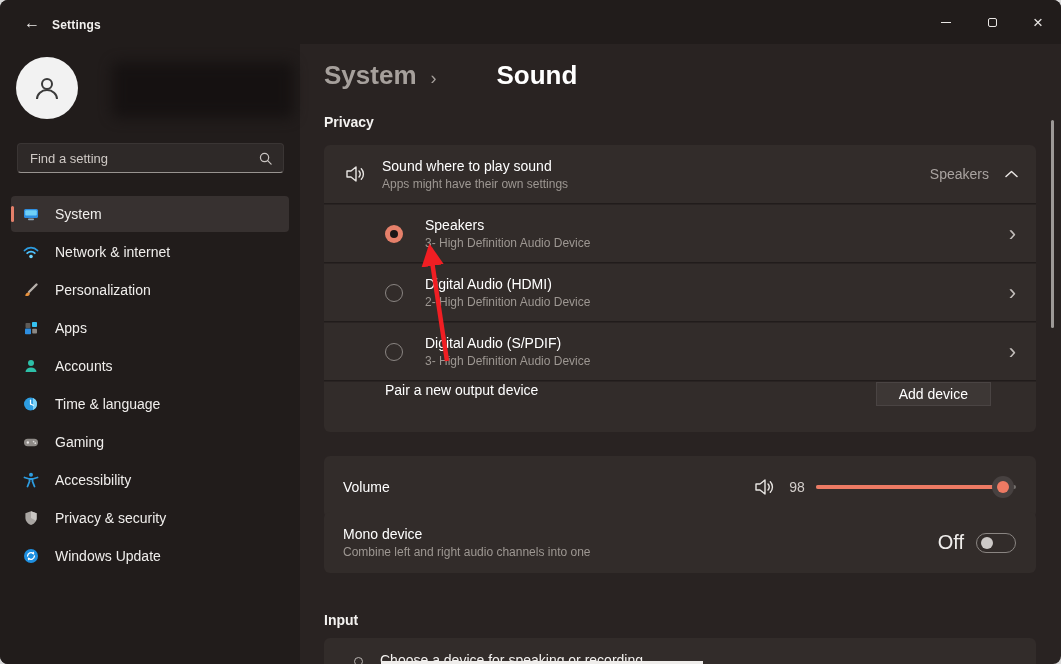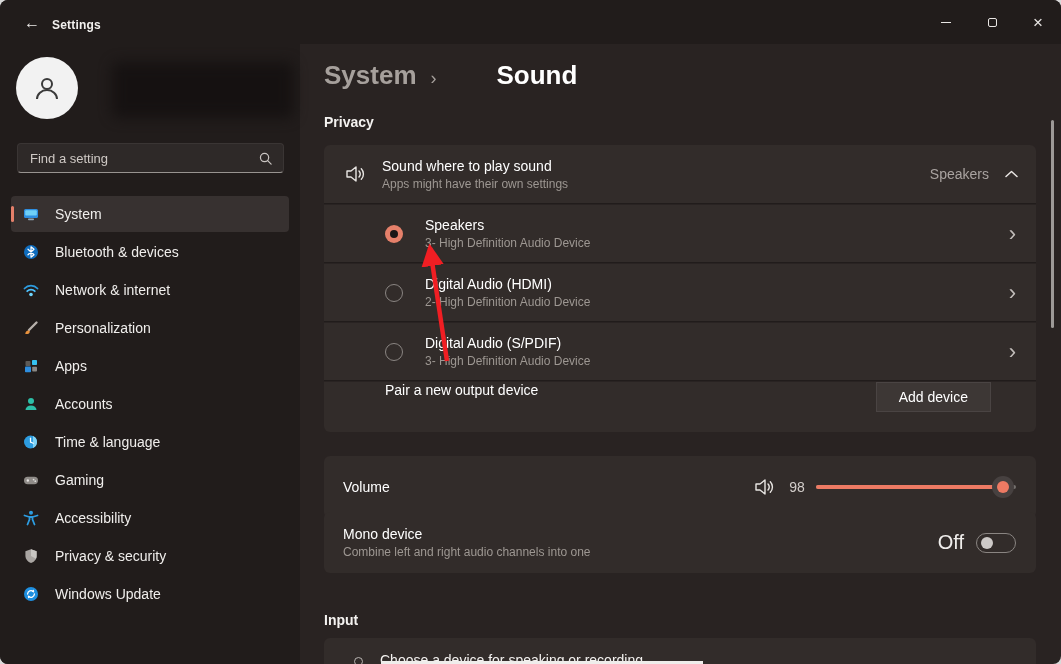--- a/index.html
+++ b/index.html
@@ -50,21 +50,21 @@
   .spring { flex:1; }
   .head-value { font-size:14px; color:#a9a3a0; margin-right:16px; }
   .dev-row { height:58px; display:flex; align-items:center; padding:0 14px 0 61px; }
   .radio { width:18px; height:18px; border-radius:50%; flex:0 0 18px; }
   .radio.off { border:1px solid #8a8582; }
   .radio.on { background:#E5806A; position:relative; }
   .radio.on::after { content:""; position:absolute; left:5px; top:5px; width:8px; height:8px; border-radius:50%; background:#1b1616; }
   .dev-texts { margin-left:22px; }
   .chev-right { font-size:22px; color:#c2bdba; line-height:1; margin-left:auto; padding-right:6px; }
   .pair-row { height:50px; display:flex; align-items:flex-start; padding:0 45px 0 61px;gap:12px; }
-  .btn { height:30px; padding:0 22px; background:#3d3735; border:1px solid #4a4443; border-radius:0; color:#fff; font-size:14px; display:flex; align-items:center; cursor:pointer; }
+  .btn { height:24px; padding:0 22px; background:#3d3735; border:1px solid #4a4443; border-radius:0; color:#fff; font-size:14px; display:flex; align-items:center; cursor:pointer; }
   .vol-row { height:62px; display:flex; align-items:center; padding:0 20px 0 19px; }
   .vol-num { font-size:14px; color:#d2cdca; margin:0 8px 0 10px; width:22px; text-align:center; }
   .slider { position:relative; width:200px; height:20px; }
   .slider .track { position:absolute; left:0; top:8px; width:100%; height:4px; border-radius:2px; background:#74706d; }
   .slider .fill { position:absolute; left:0; top:8px; width:96%; height:4px; border-radius:2px; background:#ED7A63; }
   .slider .thumb { position:absolute; left:176px; top:-1px; width:22px; height:22px; border-radius:50%; background:#474140; display:flex; align-items:center; justify-content:center; cursor:pointer; }
   .slider .thumb::after { content:""; width:12px; height:12px; border-radius:50%; background:#ED7A63; }
   .mono-row { height:61px; display:flex; align-items:center; padding:0 20px 0 19px; }
   .toggle-label { font-size:20px; color:#f0eeec; margin-right:12px; }
   .toggle { width:40px; height:20px; border-radius:10px; border:1px solid #8a8582; position:relative; cursor:pointer; }
@@ -125,29 +125,20 @@
         <span class="nav-icon">
           <svg class="ic" width="16" height="16" viewBox="0 0 16 16">
               <rect x="1" y="3" width="14" height="9" rx="1.5" fill="#2e8ee0"></rect>
               <rect x="2.2" y="4.2" width="11.6" height="5.2" rx="1" fill="#6fd0f7"></rect>
               <rect x="5" y="12.6" width="6" height="1.6" rx="0.8" fill="#8fa6b5"></rect>
             </svg>
         </span>
         <span>System</span>
       </div>
 
-      <div class="nav-item">
-        <span class="nav-icon">
-          <svg class="ic" width="16" height="16" viewBox="0 0 16 16">
-              <circle cx="8" cy="8" r="7" fill="#0f6cbd"></circle>
-              <polyline points="5,5.2 11,10.8 8,13.2 8,2.8 11,5.2 5,10.8" fill="none" stroke="#fff" stroke-width="1.2" stroke-linejoin="round" stroke-linecap="round"></polyline>
-            </svg>
-        </span>
-        <span>Bluetooth &amp; devices</span>
-      </div>
 
       <div class="nav-item">
         <span class="nav-icon">
           <svg class="ic" width="16" height="16" viewBox="0 0 16 16">
               <path d="M1.5 6.5 A9 9 0 0 1 14.5 6.5" fill="none" stroke="#2d9ce0" stroke-width="1.8" stroke-linecap="round"></path>
               <path d="M4.2 9.2 A5.4 5.4 0 0 1 11.8 9.2" fill="none" stroke="#4cc2ff" stroke-width="1.8" stroke-linecap="round"></path>
               <circle cx="8" cy="12.5" r="1.8" fill="#6fd6ff"></circle>
             </svg>
         </span>
         <span>Network &amp; internet</span>

